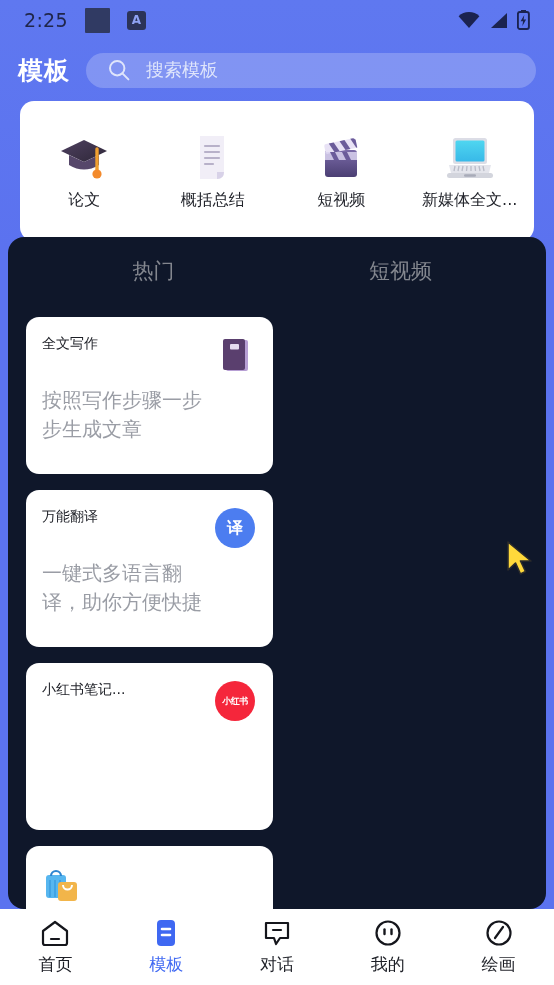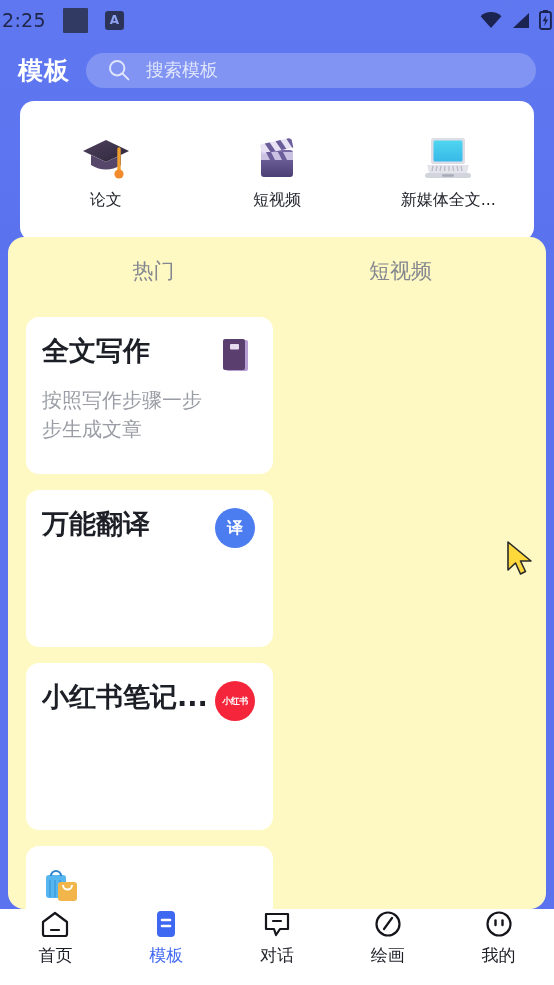--- a/index.html
+++ b/index.html
@@ -13,21 +13,21 @@
 
   
   .header-bg{
     position:absolute; left:0; top:0; width:554px; height:250px;
     background:linear-gradient(180deg,#5f78f0 0%, #5b72ef 100%);
   }
 
   
   .statusbar{
     position:absolute; left:0; top:0; width:554px; height:40px;
-    display:flex; align-items:center; padding:0 2px;
+    display:flex; align-items:center; padding:0 24px;
   }
   .sb-time{ font-size:19px; color:#20264a; font-weight:400; letter-spacing:.3px;}
   .sb-icon-square{
     width:25px;height:25px;background:#303a63;margin-left:17px;border-radius:1px;
   }
   .sb-icon-a{
     width:19px;height:19px;background:#2b3358;margin-left:17px;border-radius:3px;
     color:#8ea2f2;font-size:12px;font-weight:700;display:flex;align-items:center;justify-content:center;
   }
   .sb-right{ margin-left:auto; display:flex; align-items:center; gap:9px; }
@@ -54,21 +54,21 @@
     background:#ffffff; border-radius:14px;
     display:flex; align-items:center;
   }
   .qc-item{ flex:1; display:flex; flex-direction:column; align-items:center; gap:6px; }
   .qc-label{ font-size:16px; color:#23252c; white-space:nowrap; }
   .qc-ico{ width:54px; height:52px; position:relative; }
 
   
   .panel{
     position:absolute; left:8px; top:237px; width:538px; height:672px;
-    background:#fef9c3; border-radius:16px;
+    background:#0f172a; border-radius:16px;
     overflow:hidden;
   }
   .tabs{
     display:flex; align-items:flex-start; height:80px; padding:20px 22px 0 22px;
   }
   .tab{
     flex:1; display:flex; flex-direction:column; align-items:center; gap:9px;
   }
   .tab-label{ font-size:21px; color:#84878f; white-space:nowrap; }
   .tab.active .tab-label{ color:#4069f2; font-weight:700; }
@@ -79,39 +79,39 @@
     padding:0 18px; display:flex; flex-wrap:wrap; gap:16px;
   }
   .card{
     width:247px; background:#ffffff; border-radius:13px;
     padding:18px 16px 20px 16px; position:relative;
   }
   .card.h1{ height:157px; }
   .card.h2{ height:167px;text-align:right; }
   .card-head{ display:flex; align-items:flex-start; justify-content:space-between; gap:6px; }
   .card-title{
-    font-size:27px; font-weight:700; color:#1d1f26; line-height:1.15;
+    font-size:14px; font-weight:400; color:#1d1f26; line-height:1.15;
     white-space:nowrap; overflow:hidden;
   }
   .card-desc{
     margin-top:9px; font-size:20px; color:#9a9da5; line-height:1.45;
     max-width:176px;
   }
   .card-ico{ width:42px; height:42px; flex:0 0 auto; position:relative; }
 
   .badge-circle{
     width:40px;height:40px;border-radius:50%;
     display:flex;align-items:center;justify-content:center;
     color:#fff;font-size:16px;font-weight:700;
   }
 
   
   .bottomnav{
     position:absolute; left:0; bottom:0; width:554px; height:76px;
-    background:#ffffff; display:flex; 
+    background:#ffffff; display:flex; align-items:center;
   }
   .nav-item{ flex:1; display:flex; flex-direction:column; align-items:center; gap:5px; }
   .nav-label{ font-size:17px; color:#1d1f26; }
   .nav-item.active .nav-label{ color:#4069f2; }
   .nav-ico{ width:30px;height:30px; display:flex; align-items:center; justify-content:center;}
 
   
   .cursor{ position:absolute; pointer-events:none; }
 </style>
 </head>
@@ -162,20 +162,35 @@
           </defs>
         <path d="M27 8 L50 19 L27 30 L4 19 Z" fill="url(#gcap)"></path>
         <path d="M12 23 L12 33 Q27 42 42 33 L42 23 L27 30 Z" fill="#56476a"></path>
         <path d="M40 17 L40 38" stroke="#f0a030" stroke-width="3.4" stroke-linecap="round"></path>
         <circle cx="40" cy="42" r="4.6" fill="#f38a2c"></circle>
       </svg>
     </div>
     <div class="qc-label">论文</div>
   </div>
 
+  <div class="qc-item">
+    <div class="qc-ico">
+      <svg width="54" height="52" viewBox="0 0 54 52">
+        <path d="M14 4 H38 V40 Q38 47 31 47 H14 Z" fill="#f1eef7"></path>
+        <path d="M31 47 Q38 47 38 40 L31 40 Z" fill="#d8d2e8"></path>
+        <g stroke="#b8b1c9" stroke-width="2.2" stroke-linecap="round">
+          <line x1="19" y1="14" x2="33" y2="14"></line>
+          <line x1="19" y1="20" x2="33" y2="20"></line>
+          <line x1="19" y1="26" x2="33" y2="26"></line>
+          <line x1="19" y1="32" x2="27" y2="32"></line>
+        </g>
+      </svg>
+    </div>
+    <div class="qc-label">概括总结</div>
+  </div>
 
   <div class="qc-item">
     <div class="qc-ico">
       <svg width="54" height="52" viewBox="0 0 54 52">
         <defs>
             <linearGradient id="clap" x1="0" y1="0" x2="0" y2="1">
           <stop offset="0" stop-color="#7a6aa8"></stop>
               <stop offset="1" stop-color="#4b3f73"></stop>
             </linearGradient>
           </defs>
@@ -254,20 +269,21 @@
       <div class="card-desc">按照写作步骤一步步生成文章</div>
     </div>
 
     <div class="card h1">
       <div class="card-head">
         <div class="card-title">万能翻译</div>
         <div class="card-ico">
           <div class="badge-circle" style="background:#4c7df0">译</div>
         </div>
       </div>
+      <div class="card-desc">一键式多语言翻译，助你方便快捷</div>
     </div>
 
     <div class="card h2">
       <div class="card-head">
         <div class="card-title">小红书笔记...</div>
         <div class="card-ico">
           <div class="badge-circle" style="background:#f5263b;font-size:9px;letter-spacing:-0.5px">小红书</div>
         </div>
       </div>
     </div>
@@ -324,35 +340,35 @@
         <line x1="11" y1="11" x2="19" y2="11" stroke="#15161c" stroke-width="2.2" stroke-linecap="round"></line>
       </svg>
     </div>
     <div class="nav-label">对话</div>
   </div>
 
   <div class="nav-item">
     <div class="nav-ico">
       <svg width="30" height="28" viewBox="0 0 30 28">
         <circle cx="15" cy="14" r="11.5" fill="none" stroke="#15161c" stroke-width="2.2"></circle>
-        <line x1="11" y1="19" x2="19" y2="8" stroke="#15161c" stroke-width="2.2" stroke-linecap="round"></line>
-      </svg>
-    </div>
-    <div class="nav-label">绘画</div>
-  </div>
-
-  <div class="nav-item">
-    <div class="nav-ico">
-      <svg width="30" height="28" viewBox="0 0 30 28">
-        <circle cx="15" cy="14" r="11.5" fill="none" stroke="#15161c" stroke-width="2.2"></circle>
         <line x1="11.5" y1="10.5" x2="11.5" y2="15" stroke="#15161c" stroke-width="2.4" stroke-linecap="round"></line>
         <line x1="18.5" y1="10.5" x2="18.5" y2="15" stroke="#15161c" stroke-width="2.4" stroke-linecap="round"></line>
       </svg>
     </div>
     <div class="nav-label">我的</div>
+  </div>
+
+  <div class="nav-item">
+    <div class="nav-ico">
+      <svg width="30" height="28" viewBox="0 0 30 28">
+        <circle cx="15" cy="14" r="11.5" fill="none" stroke="#15161c" stroke-width="2.2"></circle>
+        <line x1="11" y1="19" x2="19" y2="8" stroke="#15161c" stroke-width="2.2" stroke-linecap="round"></line>
+      </svg>
+    </div>
+    <div class="nav-label">绘画</div>
   </div>
 
 </div>
 
 <div class="cursor" style="left:506px; top:540px;">
   <svg width="34" height="40" viewBox="0 0 34 40">
     <path d="M2 2 L2 30 L9.5 23 L14.5 34 L19.5 31.5 L14.5 21 L25 21 Z" fill="#ffd93b" stroke="#2b2b2b" stroke-width="1.6" stroke-linejoin="round"></path>
   </svg>
 </div>
 

